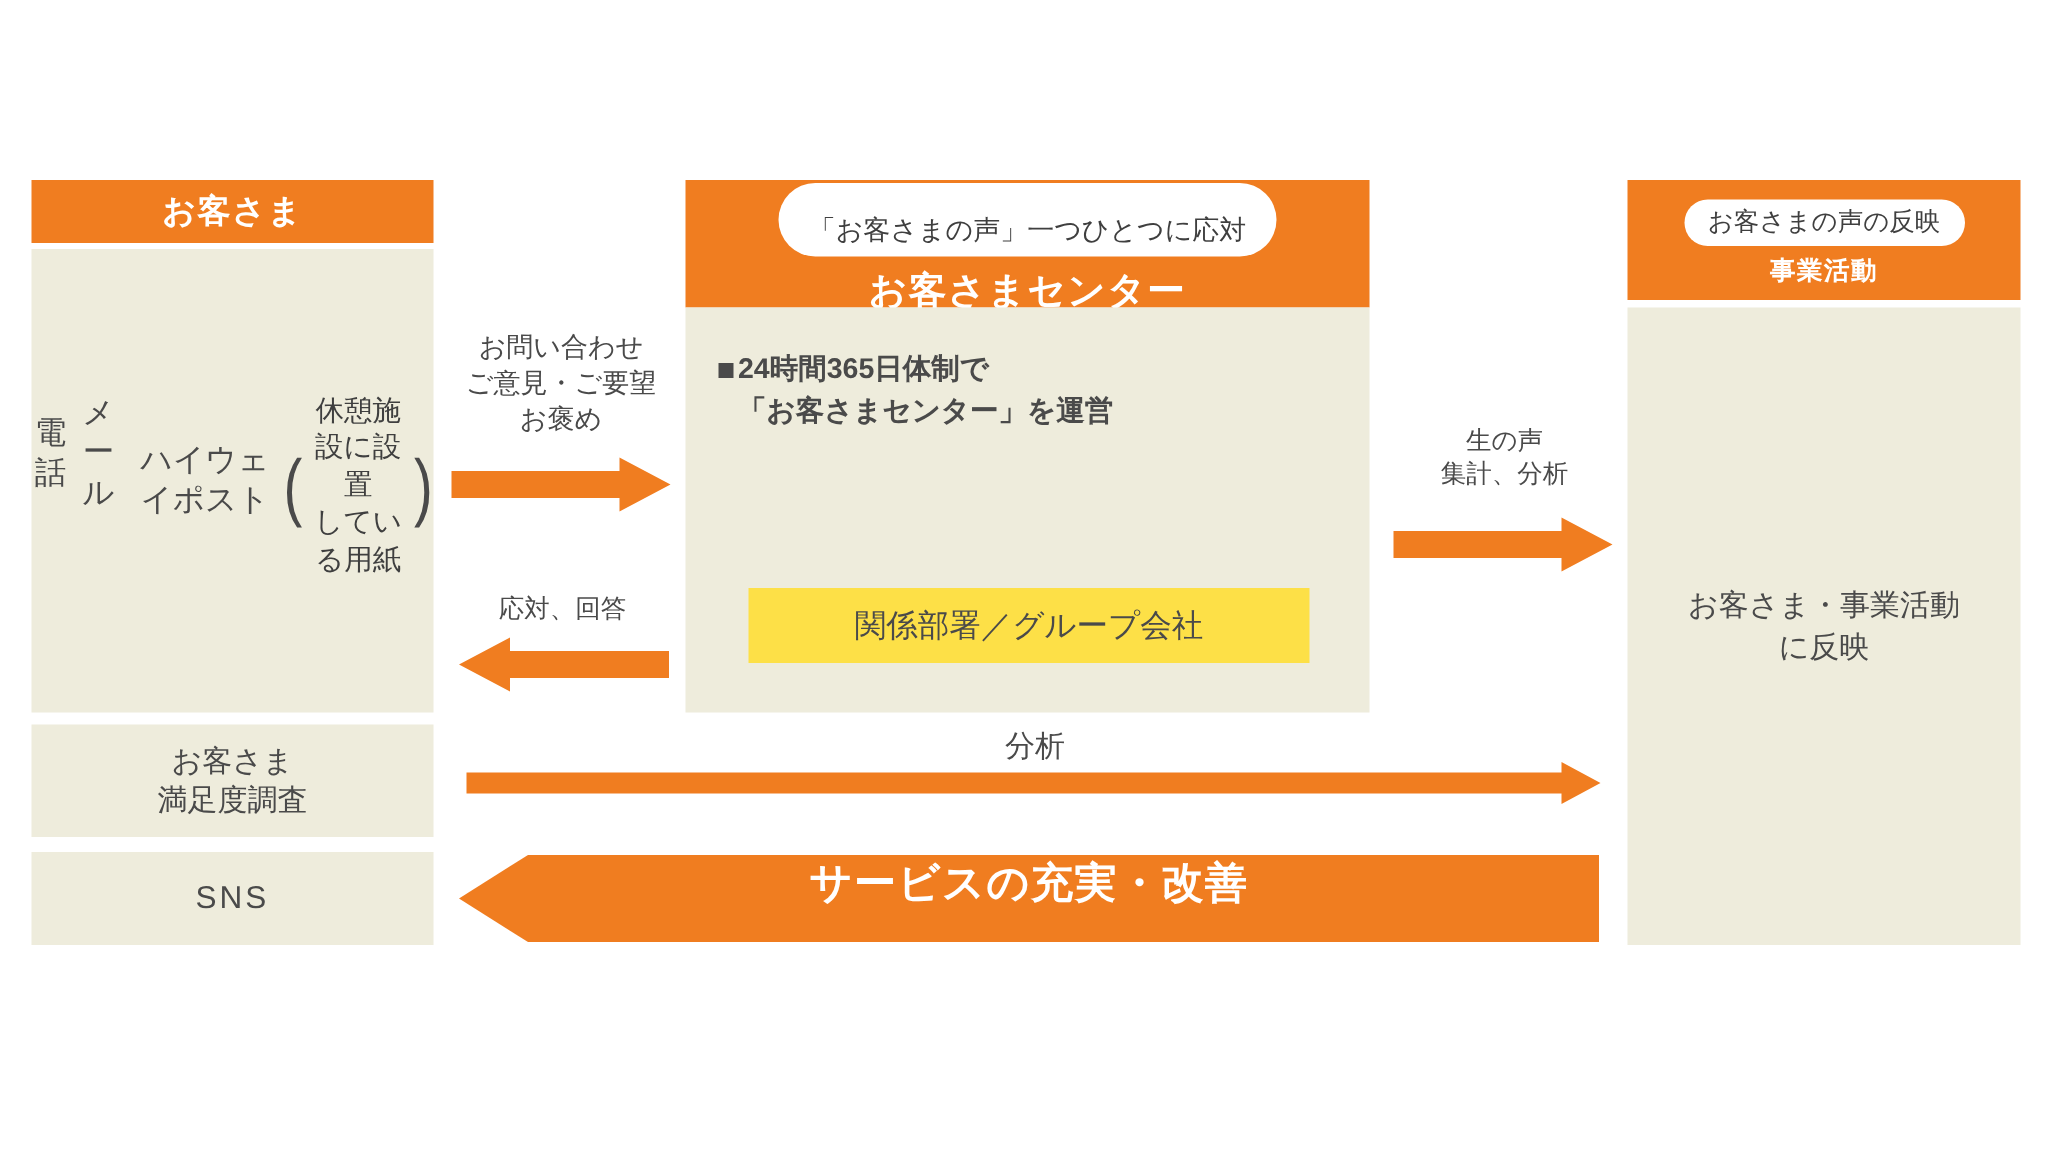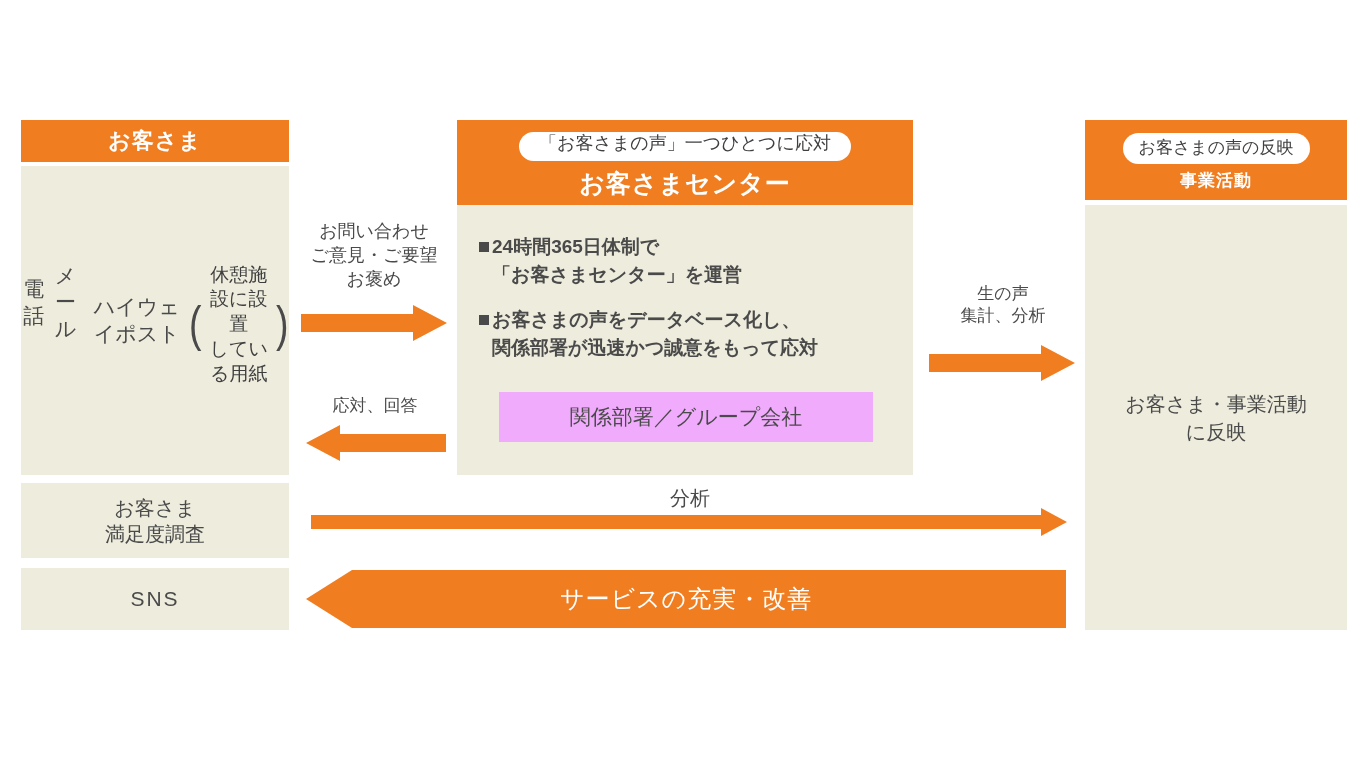--- a/index.html
+++ b/index.html
@@ -95,21 +95,21 @@
     font-size: 21px; letter-spacing: 2px; color: #4a4a4a;
   }
 
   
   #center-header {
     left: 457px; top: 120px; width: 456px; height: 85px;
     padding-top: 6px;
   }
   #center-header .pill {
     font-size: 18px;
-    padding: 2px 20px 9px 20px;
+    padding: 22px 20px 9px 20px;
     margin-bottom: 6px;
   }
   #center-header .big-title {
     font-size: 25px;
     font-weight: bold;
     letter-spacing: 1px;
   }
   #center-body {
     left: 457px; top: 205px; width: 456px; height: 270px;
     padding: 28px 22px 0 22px;
@@ -126,21 +126,21 @@
     flex: 0 0 auto;
     width: 10px; height: 10px;
     background: #4a4a4a;
     margin-top: 9px;
     margin-right: 3px;
   }
   .bullet .txt { flex: 1 1 auto; }
   #dept-box {
     position: absolute;
     left: 499px; top: 392px; width: 374px; height: 50px;
-    background: #f0abfc;
+    background: #fde047;
     display: flex; align-items: center; justify-content: center;
     font-size: 21px; color: #4a4a4a;
     box-sizing: border-box;
   }
 
   
   #right-header {
     left: 1085px; top: 120px; width: 262px; height: 80px;
     padding-top: 4px;
   }
@@ -175,22 +175,22 @@
   svg.arrow { position: absolute; overflow: visible; }
   #arrow-right-1 { left: 301px; top: 305px; }
   #arrow-left-1  { left: 306px; top: 425px; }
   #arrow-right-2 { left: 929px; top: 345px; }
   #arrow-analyze { left: 311px; top: 508px; }
   #arrow-service { left: 306px; top: 570px; }
 
   #service-text {
     position: absolute;
     left: 306px; top: 570px; width: 760px; height: 58px;
-    display: flex; align-items: center; justify-content: center;
-    color: #ffffff; font-size: 24px; font-weight: normal;
+    display: flex; align-items: flex-start; justify-content: center;
+    color: #ffffff; font-size: 28px; font-weight: bold;
     letter-spacing: 1px;
     pointer-events: none;
   }
 </style>
 </head>
 <body>
 
 <div class="stage">
 
   <div class="panel-header" id="left-header">
@@ -228,27 +228,20 @@
   </div>
 
   <div class="panel-body" id="center-body">
     <div class="bullet">
       <span class="sq"></span>
       <span class="txt">
         <span>24時間365日体制で</span><br>
         <span>「お客さまセンター」を運営</span>
       </span>
     </div>
-    <div class="bullet">
-      <span class="sq"></span>
-      <span class="txt">
-        <span>お客さまの声をデータベース化し、</span><br>
-        <span>関係部署が迅速かつ誠意をもって応対</span>
-      </span>
-    </div>
   </div>
 
   <div id="dept-box">
     <span>関係部署／グループ会社</span>
   </div>
 
   <div class="panel-header" id="right-header">
     <span class="pill">お客さまの声の反映</span>
     <span class="big-title">事業活動</span>
   </div>

